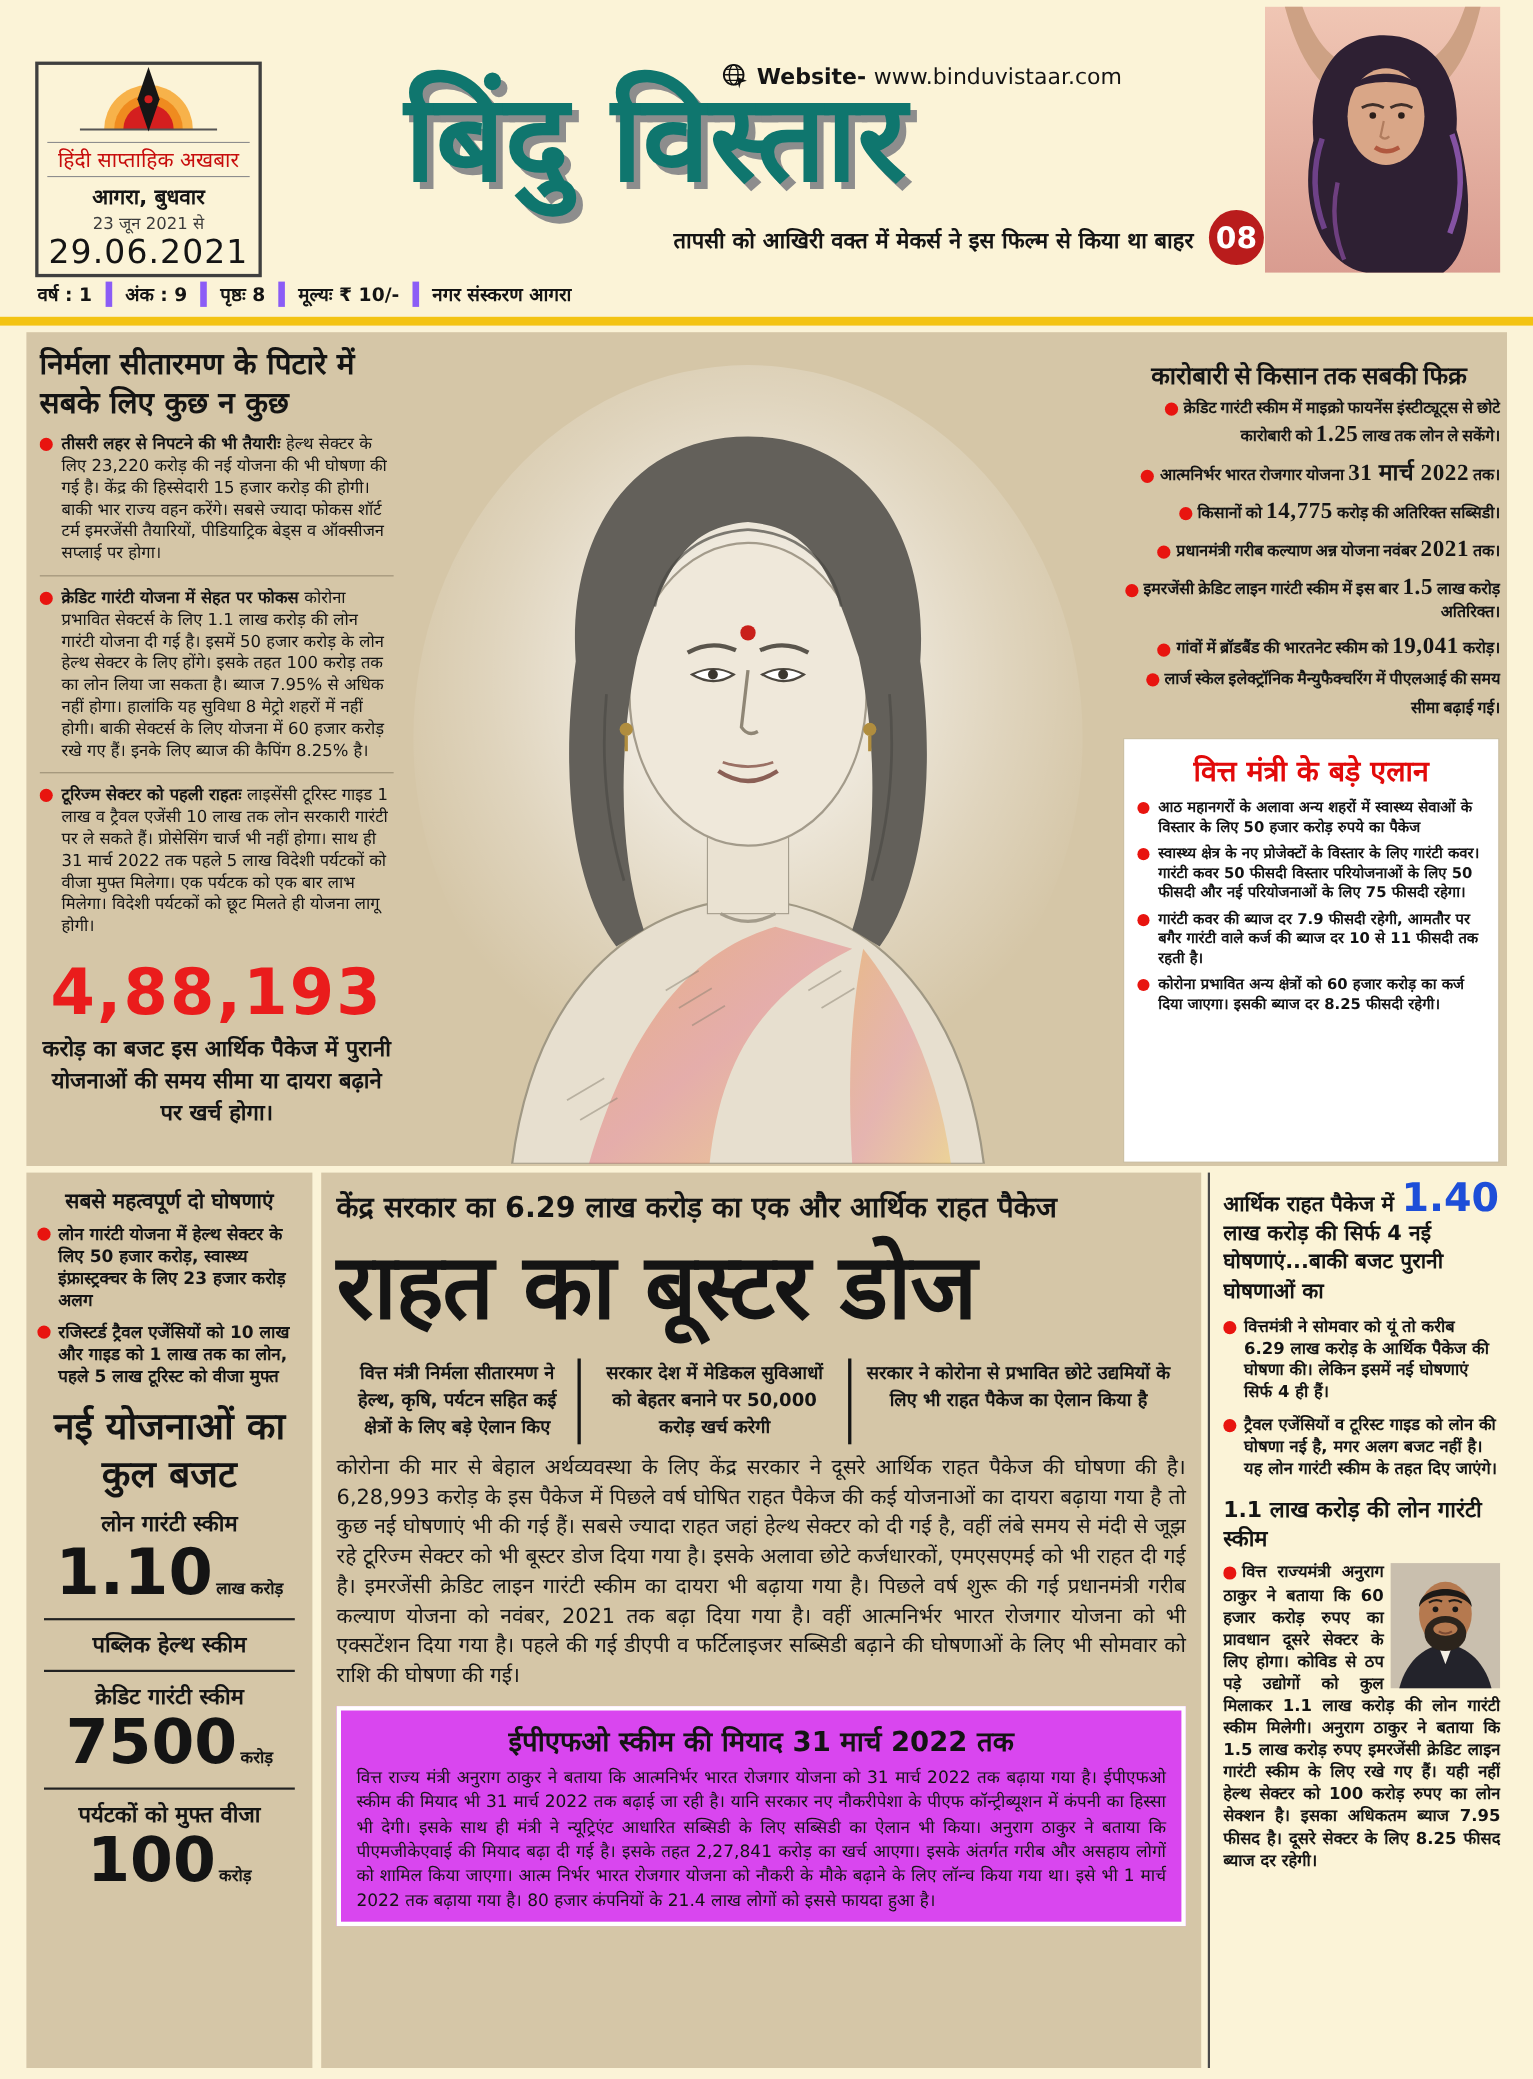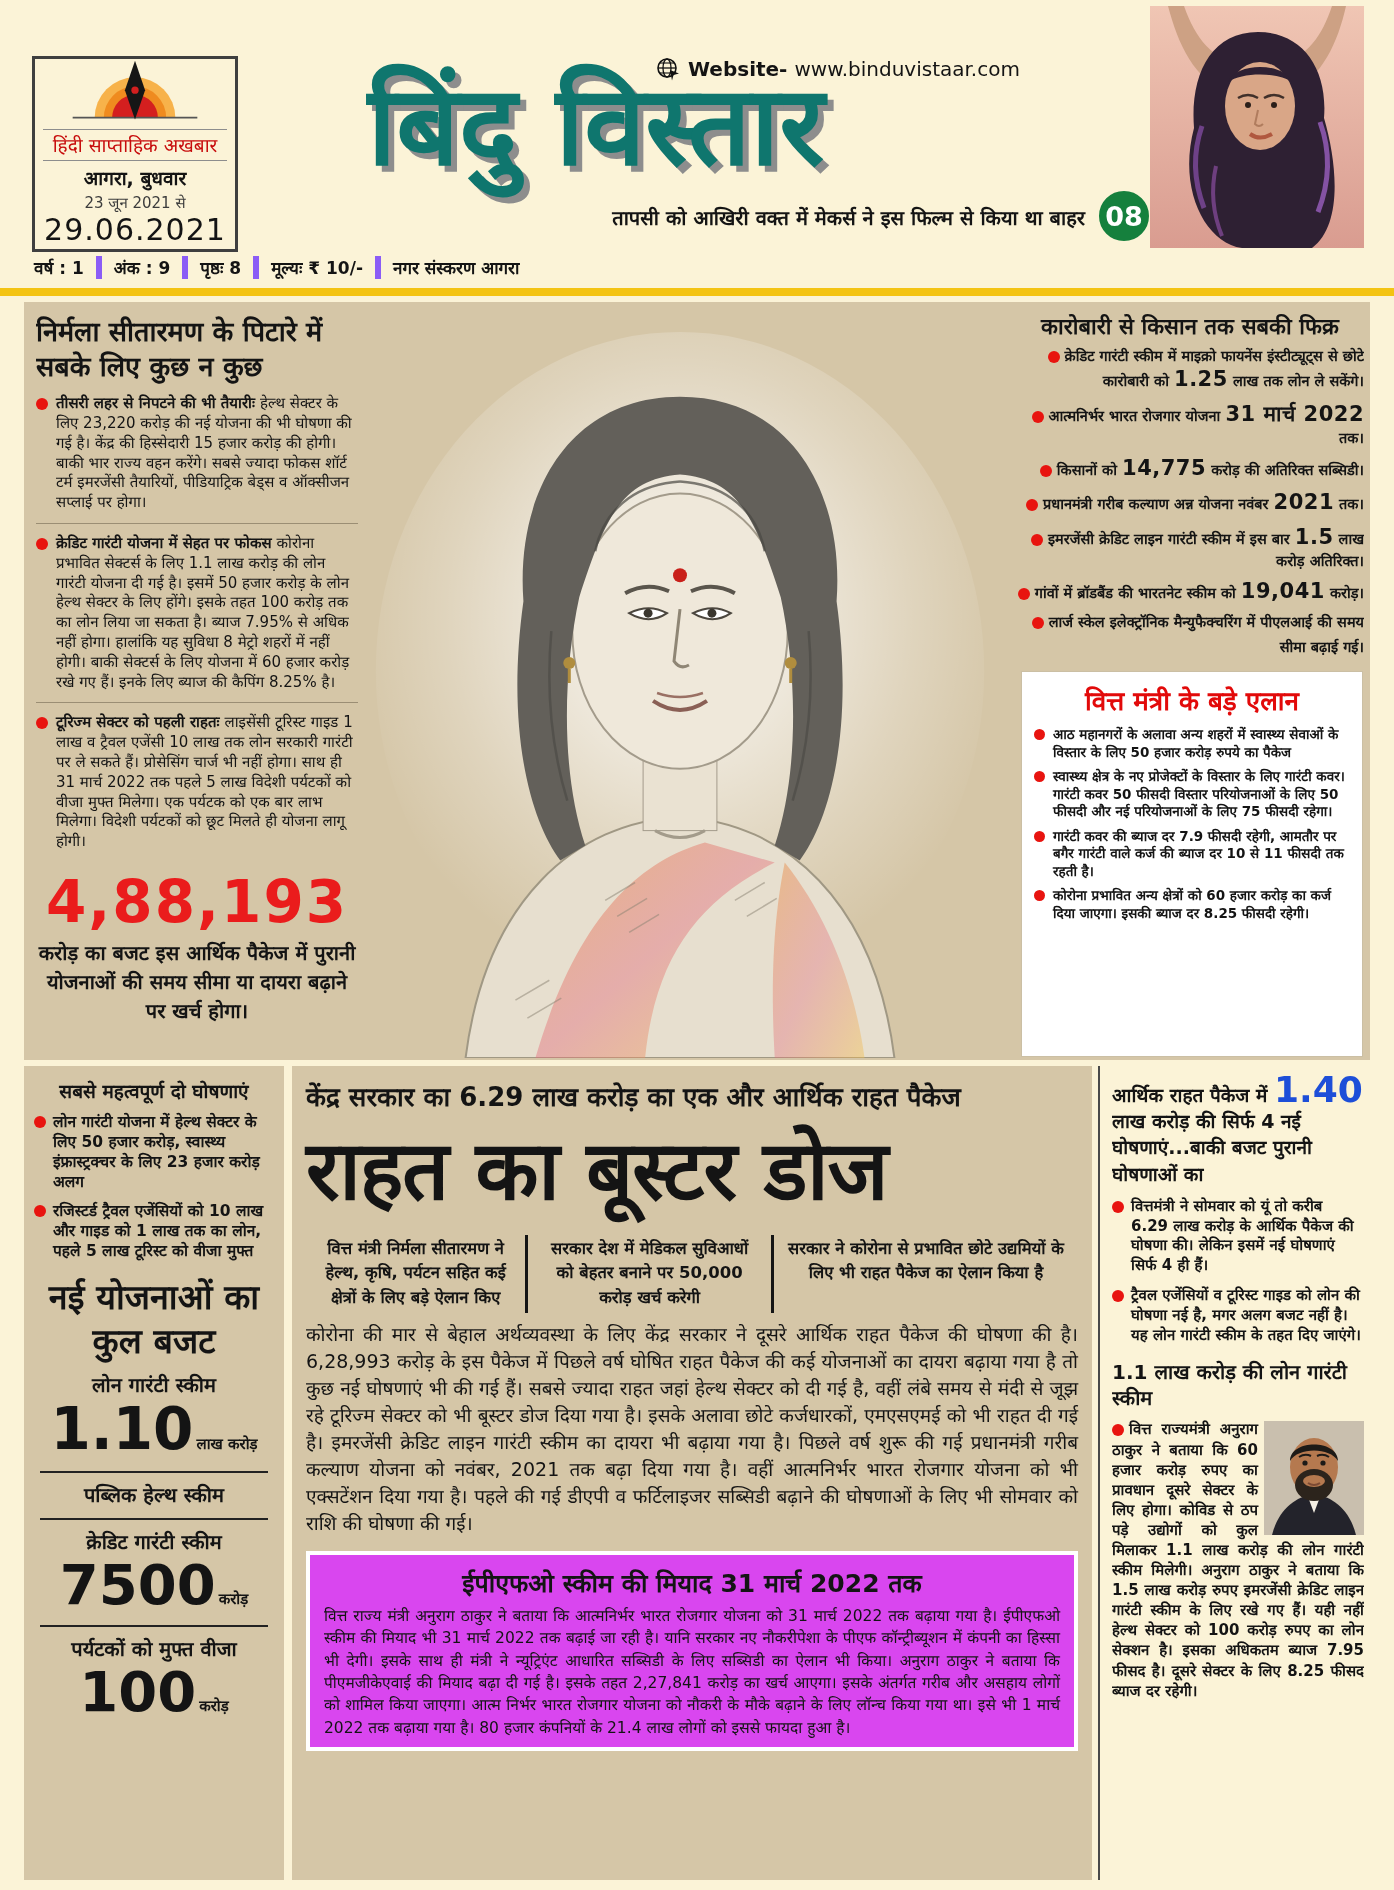--- a/index.html
+++ b/index.html
@@ -19,41 +19,41 @@
   .meta{left:32px;top:256px;display:flex;font-size:17px;font-weight:bold;align-items:center;}
   .meta span{padding:0 12px;border-right:6px solid #8b5cf6;white-space:nowrap;}
   .meta span:first-child{padding-left:2px;}
   .meta span:last-child{border-right:none;}
   .title{left:246px;top:44px;width:700px;text-align:center;font-size:110px;font-weight:bold;
          color:#0f766e;text-shadow:6px 6px 0 #8d8d8d;line-height:1.5;white-space:nowrap;}
   .website{left:655px;top:56px;display:flex;align-items:center;gap:7px;font-size:20px;white-space:nowrap;}
   .website .wl{font-weight:bold;}
   .teaser{left:440px;top:204px;width:645px;text-align:right;white-space:nowrap;
           font-size:20px;font-weight:bold;}
-  .badge{left:1096px;top:188px;width:56px;height:56px;border-radius:50%;background:#15803d;
+  .badge{left:1096px;top:188px;width:56px;height:56px;border-radius:50%;background:#b91c1c;
          color:#fff;font-size:27px;font-weight:bold;display:flex;align-items:center;
          justify-content:center;border:3px solid #fbf3d7;box-sizing:border-box;}
   .photo{left:1150px;top:6px;width:214px;height:242px;}
   .gold-rule{left:0;top:288px;width:1394px;height:8px;background:#f3c313;}
 
   
   .band1{left:24px;top:302px;width:1346px;height:758px;background:#d5c6a7;}
   .ls{left:36px;top:314px;width:322px;height:738px;overflow:hidden;}
   .ls h1{font-size:27px;line-height:1.3;font-weight:bold;margin:0 0 10px;}
   .lsb{display:flex;gap:8px;padding-bottom:10px;margin-bottom:10px;border-bottom:1px solid #9b8e74;}
   .lsb.last{border-bottom:none;}
   .dot{width:12px;height:12px;border-radius:50%;background:#e8140f;flex-shrink:0;margin-top:4px;}
   .lsb .t{font-size:15px;line-height:1.32;}
   .lsb .t b{margin-right:5px;}
   .ls .big{font-size:58px;color:#ea1c1c;font-weight:bold;text-align:center;
            letter-spacing:2px;margin:10px 0 6px;line-height:1.05;}
   .ls .cap{font-size:20px;font-weight:bold;text-align:center;line-height:1.45;}
   .illus{left:350px;top:302px;width:660px;height:756px;}
 
-  .rt{left:1016px;top:310px;width:348px;height:356px;overflow:hidden;}
+  .rt{left:1016px;top:325px;width:348px;height:356px;overflow:hidden;font-family:Liberation Serif, serif;}
   .rt h2{font-size:22px;text-align:center;margin:0 0 6px;font-weight:bold;white-space:nowrap;}
   .fb{text-align:right;font-size:14.5px;line-height:1.32;margin:7px 0;font-weight:bold;}
   .fb .idot{display:inline-block;width:12px;height:12px;border-radius:50%;background:#e8140f;
             margin-right:5px;vertical-align:middle;}
   .fb .num{font-size:21px;font-weight:bold;letter-spacing:.5px;}
   .fm{left:1022px;top:672px;width:340px;height:384px;background:#fff;overflow:hidden;
       padding:8px 12px;box-sizing:border-box;box-shadow:0 0 0 1px #cbbfa4;}
   .fm h3{color:#e20a0a;font-size:26px;text-align:center;margin:2px 0 8px;font-weight:bold;}
   .fm .li{display:flex;gap:8px;font-size:13.5px;line-height:1.3;margin-bottom:7px;font-weight:600;}
   .fm .dot{width:11px;height:11px;margin-top:3px;}

